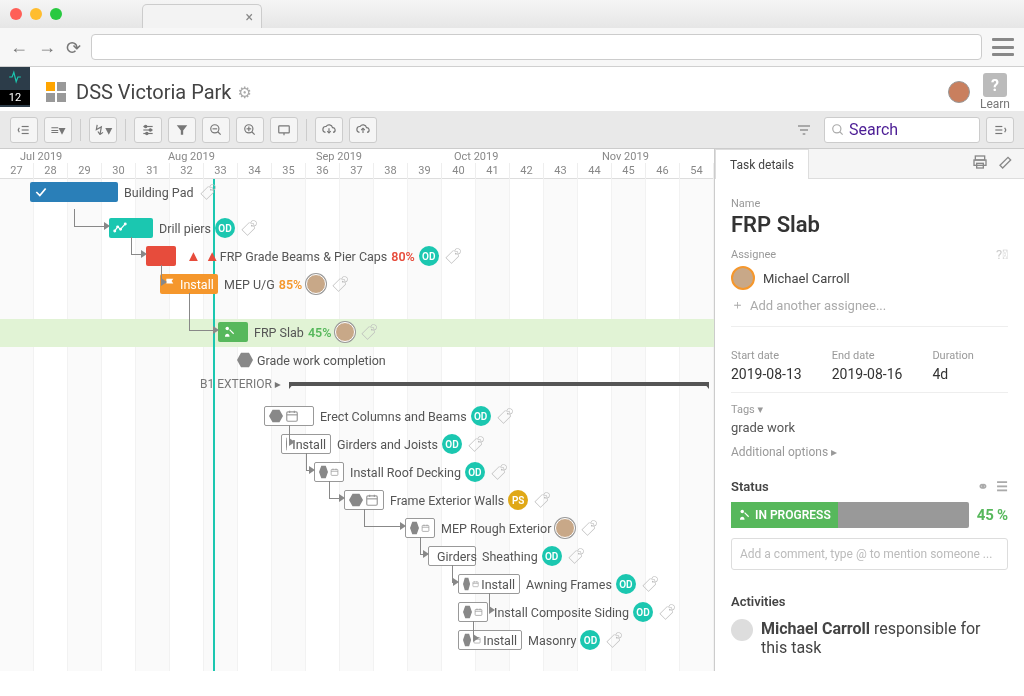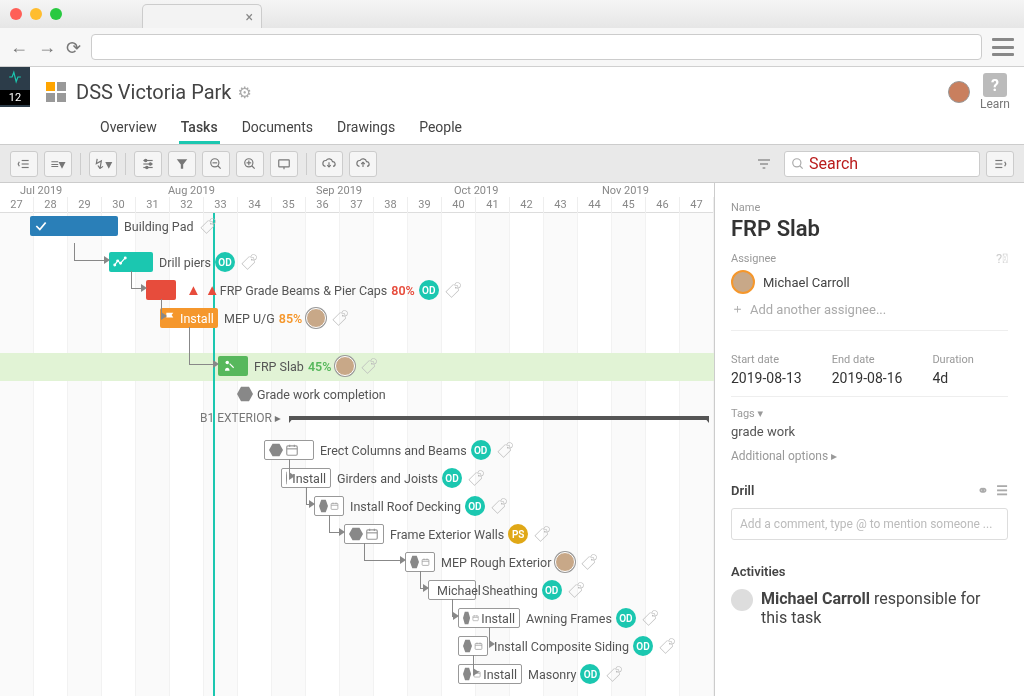--- a/index.html
+++ b/index.html
@@ -38,21 +38,21 @@
 
 .nav-tabs { display:flex; gap:20px; padding-left:98px; border-bottom:1px solid #ccc; font-size:14px; color:#444; margin-top:4px;}
 .nav-tabs .tab { padding: 4px 2px 6px 2px; cursor:pointer; }
 .nav-tabs .tab.active { border-bottom:3px solid #1bc7b0; font-weight:500; }
 
 
 .toolbar { background:#e9e9e9; border-bottom:1px solid #ccc; height:38px; display:flex; align-items:center; padding:0 10px; gap:6px;}
 .tool-btn { width:28px; height:26px; border:1px solid #ccc; background:#f5f5f5; border-radius:3px; display:flex; align-items:center; justify-content:center; color:#777; font-size:14px; cursor:pointer;}
 .tool-sep{width:1px;height:22px;background:#ccc;margin:0 2px;}
 .toolbar-right{margin-left:auto;display:flex;align-items:center;gap:6px;}
-.search-box{display:flex;align-items:center;background:#fff;border:1px solid #ccc;border-radius:3px;height:26px;padding:0 6px;width:196px;color:#b91c1c;}
+.search-box{display:flex;align-items:center;background:#fff;border:1px solid #ccc;border-radius:3px;height:26px;padding:0 6px;width:156px;color:#4c1d95;}
 .search-box svg{margin-right:4px;}
 
 
 .main { display:flex; height: 522px; }
 .gantt { flex:1; overflow:hidden; position:relative; background:#fff;}
 .time-header { height:30px; border-bottom:1px solid #ddd; position:relative; font-size:11px; color:#888;}
 .month-row{height:14px;position:relative;}
 .month-lbl{position:absolute;top:1px;}
 .week-row{height:16px;display:flex;}
 .week-cell{flex:1;text-align:center;border-right:1px solid #eee;line-height:16px;}
@@ -165,27 +165,20 @@
     <span class="gear">⚙</span>
     <div class="header-right">
       <div class="avatar-sm"></div>
       <div style="display:flex;flex-direction:column;align-items:center;">
         <div class="help-box">?</div>
         <span class="learn">Learn</span>
       </div>
     </div>
   </div>
 
-  <div class="nav-tabs">
-    <div class="tab">Overview</div>
-    <div class="tab active">Tasks</div>
-    <div class="tab">Documents</div>
-    <div class="tab">Drawings</div>
-    <div class="tab">People</div>
-  </div>
 
   <div class="toolbar">
     <div class="tool-btn">
         <svg width="14" height="14" viewBox="0 0 24 24" fill="none" stroke="currentColor" stroke-width="2">
           <line x1="20" y1="6" x2="8" y2="6"></line>
           <line x1="20" y1="12" x2="8" y2="12"></line>
           <line x1="20" y1="18" x2="8" y2="18"></line>
           <polyline points="4 8 2 12 4 16"></polyline>
         </svg>
       </div>
@@ -294,21 +287,21 @@
             <div class="week-cell">37</div>
             <div class="week-cell">38</div>
             <div class="week-cell">39</div>
             <div class="week-cell">40</div>
             <div class="week-cell">41</div>
             <div class="week-cell">42</div>
             <div class="week-cell">43</div>
             <div class="week-cell">44</div>
             <div class="week-cell">45</div>
             <div class="week-cell">46</div>
-            <div class="week-cell">47</div>
+            <div class="week-cell">54</div>
           </div>
       </div>
       <div class="gantt-body">
         <div class="col-stripes" id="col-stripes">
             <div></div>
             <div></div>
             <div></div>
             <div></div>
             <div></div>
             <div></div>
@@ -473,21 +466,21 @@
             <div class="connector" style="left: 364px; top: 330px; height: 18px; width: 37px;"></div>
             <div class="task-row" style="left: 428px; top: 364px;">
               <div class="task-bar wire" style="width: 48px;">
                 <span class="hex" style="width:14px;height:14px;margin-right:2px;"></span>
                 <svg width="14" height="14" viewBox="0 0 24 24" fill="none" stroke="#999" stroke-width="2">
                   <rect x="3" y="5" width="18" height="16" rx="2"></rect>
                   <line x1="3" y1="10" x2="21" y2="10"></line>
                   <line x1="8" y1="3" x2="8" y2="7"></line>
                   <line x1="16" y1="3" x2="16" y2="7"></line>
                 </svg>
-                <span style="color:#555;margin-left:2px;">Michael</span>
+                <span style="color:#555;margin-left:2px;">Girders</span>
               </div>
               <span>Sheathing</span>
               <span class="chip teal">OD</span>
               <span class="tag-ic">🏷</span>
             </div>
             <div class="connector" style="left: 420px; top: 358px; height: 18px; width: 4px;"></div>
             <div class="task-row" style="left: 458px; top: 392px;">
               <div class="task-bar wire" style="width: 62px;">
                 <span class="hex" style="width:14px;height:14px;margin-right:2px;"></span>
                 <svg width="14" height="14" viewBox="0 0 24 24" fill="none" stroke="#999" stroke-width="2">
@@ -537,20 +530,33 @@
           </div>
         <div class="group-row" style="top:198px;left:200px;">
           <span>B1 EXTERIOR</span>&nbsp;
           <span>▸</span>
           <div class="group-bar" style="width:420px;margin-left:8px;"></div>
         </div>
       </div>
     </div>
 
     <div class="detail">
+      <div class="detail-tabs">
+        <div class="detail-tab">Task details</div>
+        <div class="detail-actions">
+          <span><svg width="16" height="16" viewBox="0 0 24 24" fill="none" stroke="currentColor" stroke-width="2">
+                <rect x="5" y="3" width="14" height="6"></rect>
+                <rect x="3" y="9" width="18" height="8"></rect>
+                <rect x="7" y="14" width="10" height="7"></rect>
+              </svg></span>
+          <span><svg width="16" height="16" viewBox="0 0 24 24" fill="none" stroke="currentColor" stroke-width="2">
+                <path d="M3 17l4 4 12-12-4-4L3 17z"></path>
+              </svg></span>
+        </div>
+      </div>
       <div class="detail-body">
         <div class="lbl">Name</div>
         <div class="big-name">FRP Slab</div>
         <div style="display:flex;align-items:center;">
           <div class="lbl" style="margin-top:0">Assignee</div>
           <span style="margin-left:auto;color:#ccc;">?⃝</span>
         </div>
         <div class="assignee-row">
           <div class="av-md"></div>
           <span>Michael Carroll</span>
@@ -573,25 +579,38 @@
             <div class="val">4d</div>
           </div>
         </div>
         <div class="tags-sec">
           <div class="lbl">Tags ▾</div>
           <div class="tag-val">grade work</div>
         </div>
         <div class="addl">Additional options ▸</div>
 
         <div class="status-hdr">
-          <span>Drill</span>
+          <span>Status</span>
           <div class="status-icons">
             <span>⚭</span>
             <span>☰</span>
           </div>
+        </div>
+        <div class="status-bar">
+          <div class="prog-outer">
+            <div class="prog-inner" style="width:45%;">
+              <svg width="14" height="14" viewBox="0 0 24 24" fill="#fff">
+                  <circle cx="9" cy="6" r="3"></circle>
+                  <path d="M5 20c0-3 2-5 4-5s4 2 4 5"></path>
+                  <line x1="13" y1="8" x2="20" y2="15" stroke="#fff" stroke-width="2"></line>
+                </svg>
+              <span>IN PROGRESS</span>
+            </div>
+          </div>
+          <span class="prog-pct"><span>45</span> %</span>
         </div>
         <div class="comment-box">Add a comment, type @ to mention someone ...</div>
 
         <div class="act-hdr">Activities</div>
         <div class="act-row">
           <div class="act-av"></div>
           <div><b>Michael Carroll</b><span> responsible for this task</span></div>
         </div>
       </div>
     </div>

